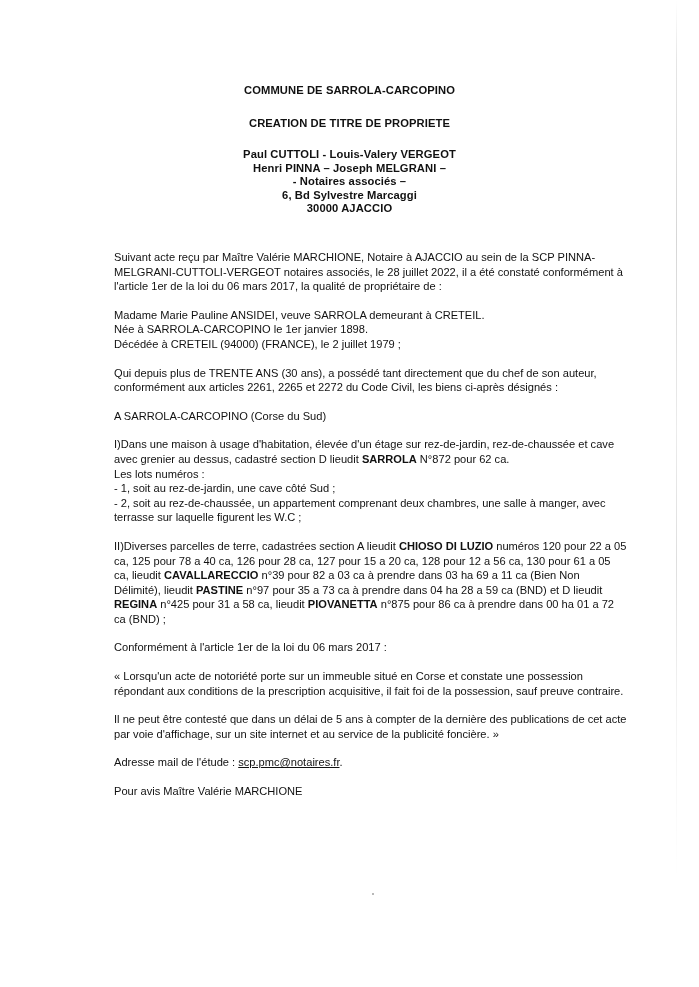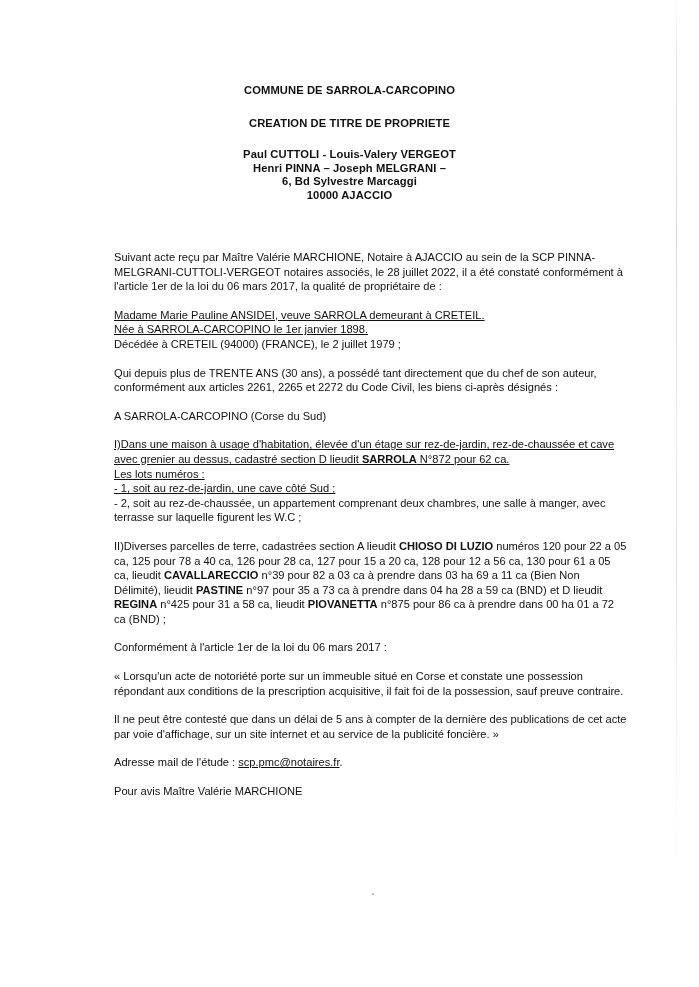--- a/index.html
+++ b/index.html
@@ -62,21 +62,20 @@
     width: 514px;
     font-size: 11.1px;
     line-height: 14.6px;
     text-align: left;
   }
   .para {
     margin: 0 0 14px 0;
   }
   .para.tight {
     margin-bottom: 0;
-    text-decoration: underline;
   }
   .para b {
     font-weight: bold;
   }
   a.maillink, .maillink {
     color: #111111;
     text-decoration: underline;
     margin-top: 48px;
   }
 </style>
@@ -88,22 +87,23 @@
   <div class="scan-artifact"></div>
   <div class="speck"></div>
 
   <div class="header-block">
     <div class="h-line">COMMUNE DE SARROLA-CARCOPINO</div>
     <div class="gap-lg"></div>
     <div class="h-line">CREATION DE TITRE DE PROPRIETE</div>
     <div class="gap-md"></div>
     <div class="h-line">Paul CUTTOLI - Louis-Valery VERGEOT</div>
     <div class="h-line">Henri PINNA – Joseph MELGRANI –</div>
+    <div class="h-line">- Notaires associés –</div>
     <div class="h-line">6, Bd Sylvestre Marcaggi</div>
-    <div class="h-line">10000 AJACCIO</div>
+    <div class="h-line">30000 AJACCIO</div>
   </div>
 
   <div class="body-block">
 
     <p class="para">Suivant acte reçu par Maître Valérie MARCHIONE, Notaire à AJACCIO au sein de la SCP PINNA-MELGRANI-CUTTOLI-VERGEOT notaires associés, le 28 juillet 2022, il a été constaté conformément à l'article 1er de la loi du 06 mars 2017, la qualité de propriétaire de :</p>
 
     <p class="para tight">Madame Marie Pauline ANSIDEI, veuve SARROLA demeurant à CRETEIL.</p>
     <p class="para tight">Née à SARROLA-CARCOPINO le 1er janvier 1898.</p>
     <p class="para">Décédée à CRETEIL (94000) (FRANCE), le 2 juillet 1979 ;</p>
 

